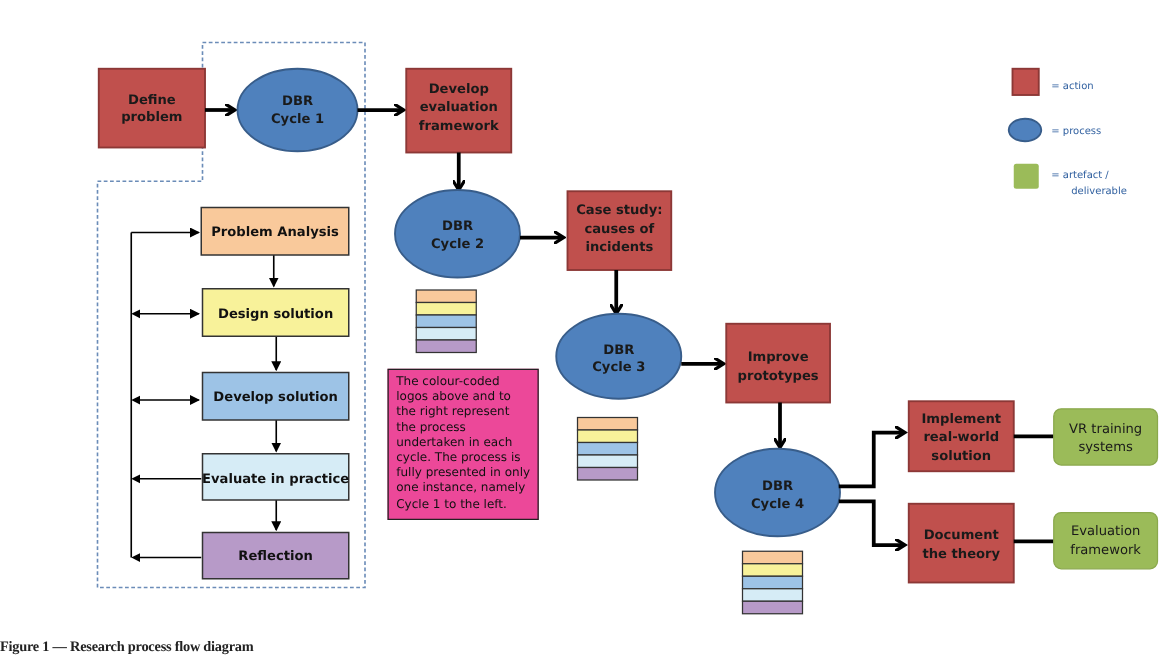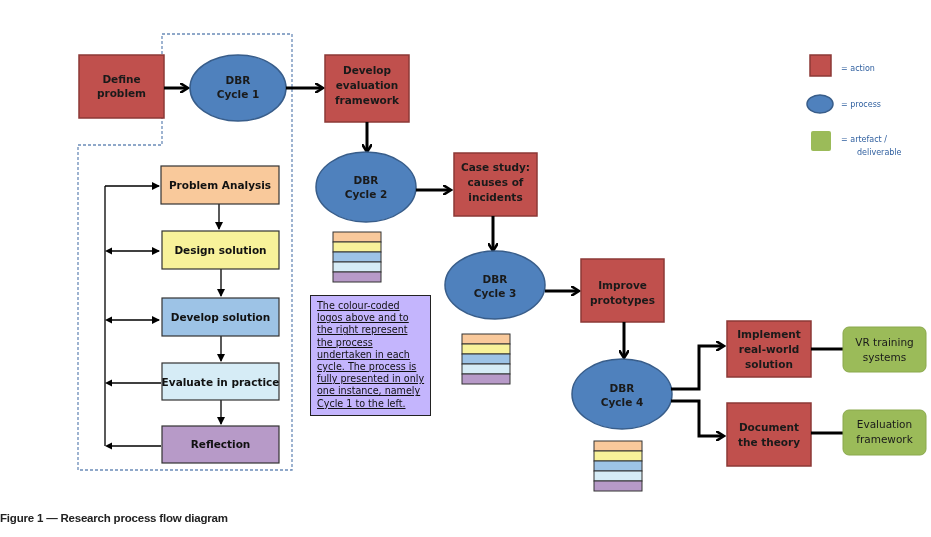--- a/index.html
+++ b/index.html
@@ -2,23 +2,23 @@
 <html><head>
 <meta charset="utf-8">
 <style>
   html, body { margin: 0; padding: 0; background: #ffffff; }
   body { width: 931px; height: 537px; position: relative; overflow: hidden; font-family: "DejaVu Sans", sans-serif; }
   svg { position: absolute; left: 0; top: 0; }
   .lbl { font-family: "DejaVu Sans", sans-serif; font-size: 10.5px; fill: #1a1a1a; text-anchor: middle; font-weight: bold; }
   .lbl-w { font-family: "DejaVu Sans", sans-serif; font-size: 10.5px; fill: #1a1a1a; text-anchor: middle; font-weight: bold; }
   .step { font-family: "DejaVu Sans", sans-serif; font-size: 10.5px; fill: #111; text-anchor: middle; font-weight: bold; }
   .legend-t { font-family: "DejaVu Sans", sans-serif; font-size: 8px; fill: #2f5f9f; }
-  .note { position: absolute; left: 310px; top: 295px; width: 108px; border: 1.3px solid #222; background: #c4b5fd;
-          padding: 4px 5px 5px 6px; font-family: "DejaVu Sans", sans-serif; font-size: 9.6px; line-height: 12.2px; color: #111; text-decoration: underline; }
-  .caption { position: absolute; left: 0; top: 512px; font-family: Liberation Sans, sans-serif; font-weight: bold; font-size: 11.5px; color: #222; letter-spacing: -0.2px; }
+  .note { position: absolute; left: 310px; top: 295px; width: 108px; border: 1.3px solid #222; background: #ec4899;
+          padding: 4px 5px 5px 6px; font-family: "DejaVu Sans", sans-serif; font-size: 9.6px; line-height: 12.2px; color: #111; }
+  .caption { position: absolute; left: 0; top: 512px; font-family: Liberation Serif, serif; font-weight: bold; font-size: 11.5px; color: #222; letter-spacing: -0.2px; }
 </style>
 </head>
 <body>
 
 <svg width="931" height="537" viewBox="0 0 931 537">
   <defs>
     <marker id="arrowBig" markerWidth="10" markerHeight="10" refX="7" refY="5" orient="auto" markerUnits="userSpaceOnUse">
       <path d="M0,0 L8,5 L0,10" fill="none" stroke="#000" stroke-width="2.6"></path>
     </marker>
     <marker id="arrowSmall" markerWidth="8" markerHeight="8" refX="7" refY="4" orient="auto" markerUnits="userSpaceOnUse">

